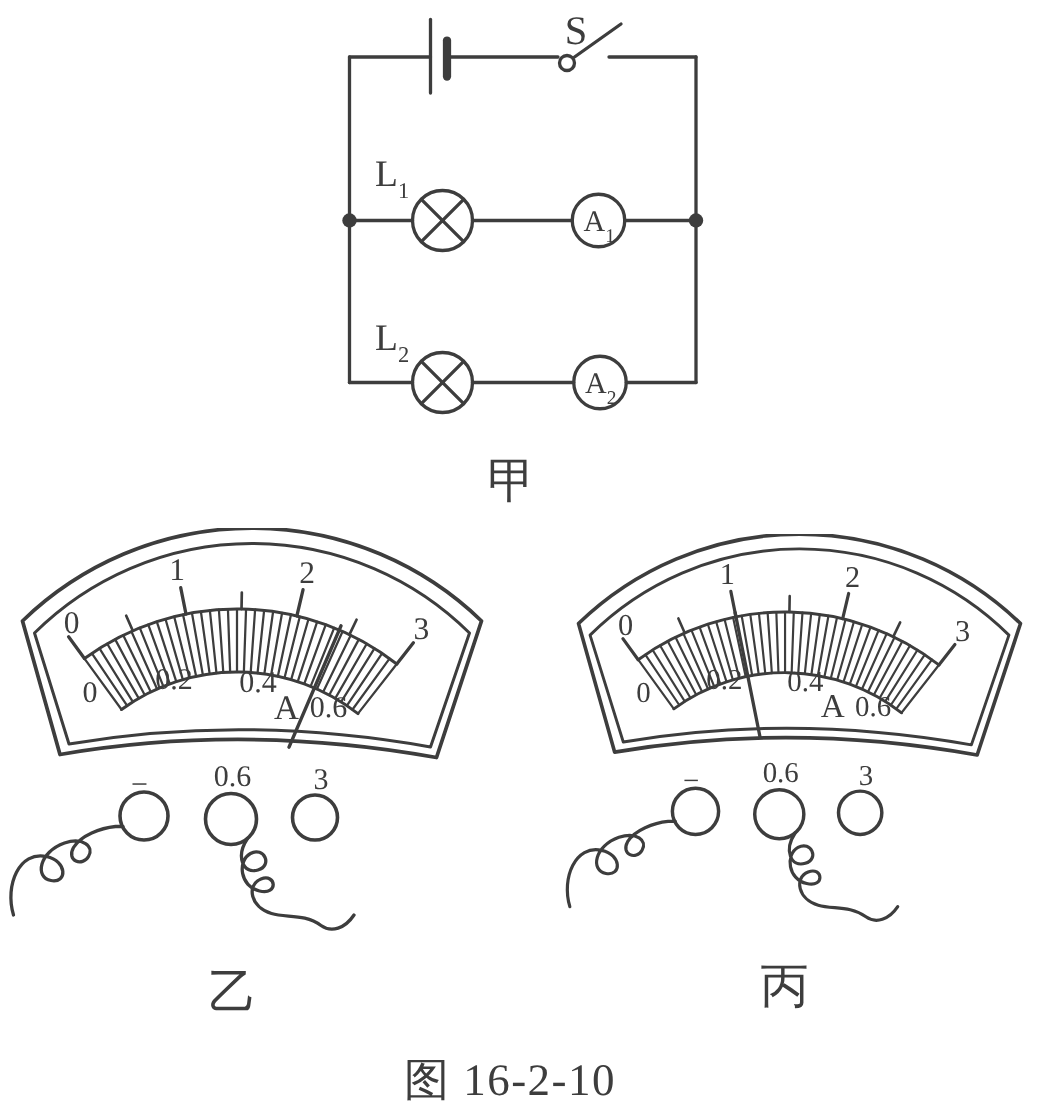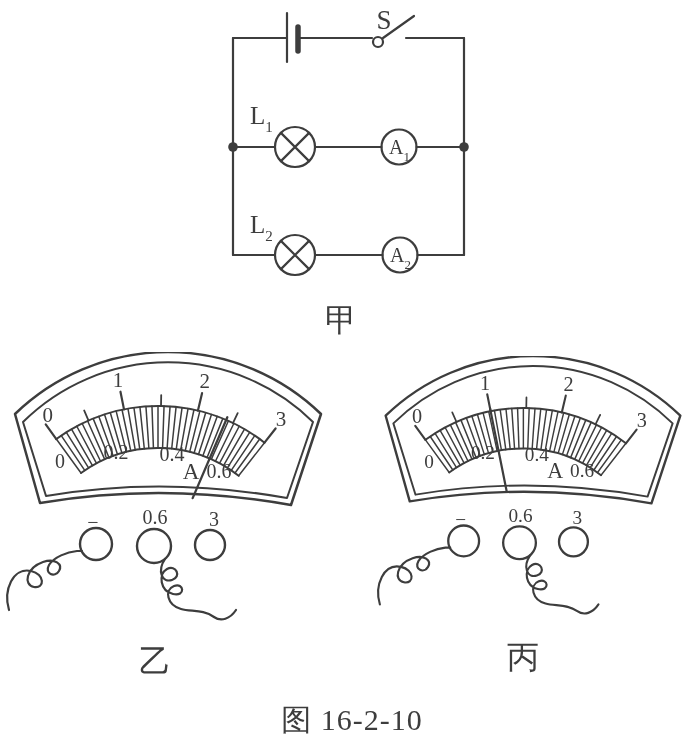--- a/index.html
+++ b/index.html
@@ -15,21 +15,21 @@
   #meter-left{left:3px;top:352px;width:330px;height:270px;}
   #meter-right{left:374px;top:356px;width:318px;height:260px;}
   .wire{stroke:var(--ink);stroke-width:2.2;fill:none;stroke-linecap:round;stroke-linejoin:round;}
   .thick{stroke-width:5.5;}
   .dot{fill:var(--ink);stroke:none;}
   .ring{fill:none;stroke:var(--ink);stroke-width:2.2;}
   svg text{fill:var(--ink);stroke:none;font-family:"Liberation Serif","DejaVu Serif",serif;}
   .fig-label{position:absolute;font-size:32px;line-height:1;}
   #label-yi{left:139px;top:645px;}
   #label-bing{left:507px;top:641px;}
-  #caption{left:12px;top:700px;width:680px;text-align:center;font-size:30px;letter-spacing:1px;}
+  #caption{left:0;top:700px;width:680px;text-align:center;font-size:30px;letter-spacing:1px;}
 </style>
 </head>
 <body>
 
 <svg id="circuit-svg" class="abs" width="695" height="346" viewBox="0 0 695 346">
 
   <g>
     <path class="wire" d="M233,38 H287"></path>
     <path class="wire" d="M298,38 H372"></path>
     <path class="wire" d="M406,38 H464"></path>

